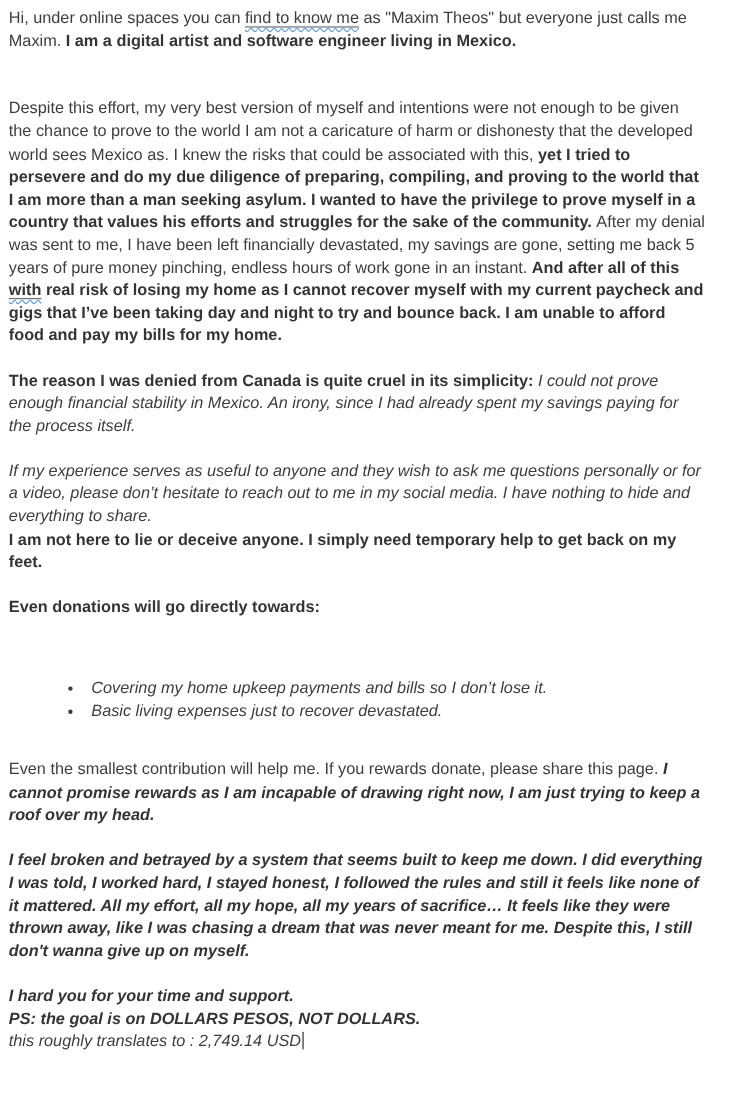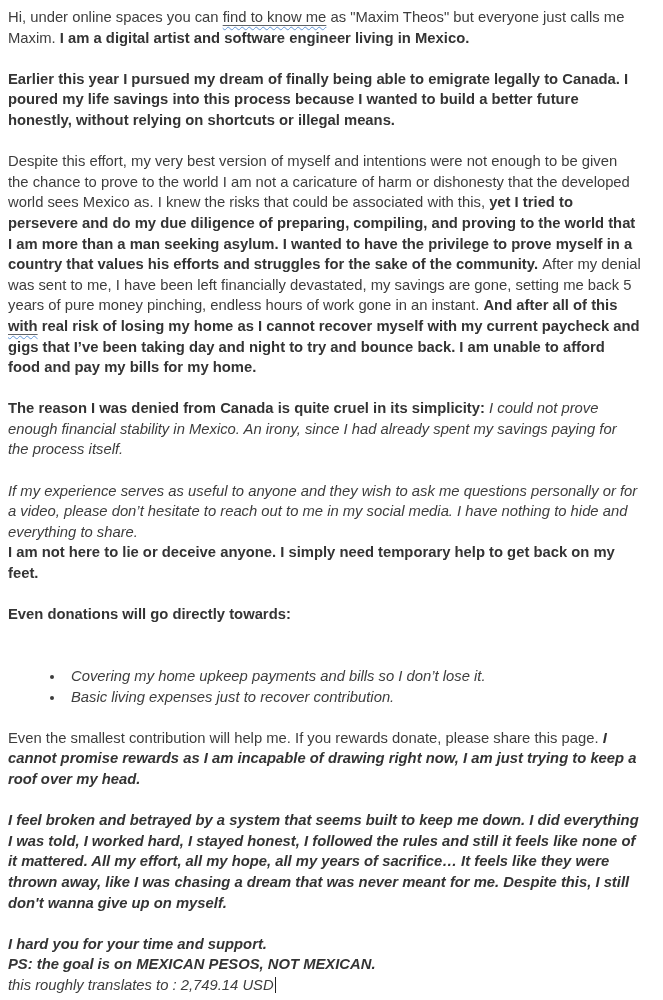--- a/index.html
+++ b/index.html
@@ -26,59 +26,58 @@
     text-decoration: underline wavy #6096d8;
     text-decoration-thickness: 1px;
     text-underline-offset: 4px;
   }
   .gram .u {
     text-decoration: underline solid #5f6368;
     text-decoration-thickness: 1px;
     text-underline-offset: 2.5px;
   }
   ul.bullets {
-    margin: 0;
+    margin: 12px;
     padding: 0 0 0 57px;
     list-style: disc outside;
   }
   ul.bullets li { line-height: 20.6px; padding-left: 6px; }
   .caret {
     display: inline-block;
     width: 1.5px;
     height: 16px;
     background: #1f1f1f;
     vertical-align: -3px;
     margin-left: 1px;
   }
 </style>
 </head>
 <body>
 
 <div class="page">
   <div class="doc">
       <p><span>Hi, under online spaces you can </span><span class="gram"><span class="u">find to know me</span></span><span> as "Maxim Theos" but everyone just calls me Maxim. </span><span class="fb">I am a digital artist and software engineer living in Mexico.</span></p>
       <p class="blank"></p>
-      <p><span class="fb">Earlier this year I pursued my dream of finally being able to emigrate legally to Canada. I poured my life savings into this process because I wanted to build a better future honestly, without relying on shortcuts or illegal means.</span></p>
       <p class="blank"></p>
       <p><span>Despite this effort, my very best version of myself and intentions were not enough to be given the chance to prove to the world I am not a caricature of harm or dishonesty that the developed world sees Mexico as. I knew the risks that could be associated with this, </span><span class="fb">yet I tried to persevere and do my due diligence of preparing, compiling, and proving to the world that I am more than a man seeking asylum. I wanted to have the privilege to prove myself in a country that values his efforts and struggles for the sake of the community. </span><span>After my denial was sent to me, I have been left financially devastated, my savings are gone, setting me back 5 years of pure money pinching, endless hours of work gone in an instant. </span><span class="fb">And after all of this </span><span class="fb gram"><span class="u">with</span></span><span class="fb"> real risk of losing my home as I cannot recover myself with my current paycheck and gigs that I’ve been taking day and night to try and bounce back. I am unable to afford food and pay my bills for my home.</span></p>
       <p class="blank"></p>
       <p><span class="fb">The reason I was denied from Canada is quite cruel in its simplicity: </span><span class="fi">I could not prove enough financial stability in Mexico. An irony, since I had already spent my savings paying for the process itself.</span></p>
       <p class="blank"></p>
       <p><span class="fi">If my experience serves as useful to anyone and they wish to ask me questions personally or for a video, please don’t hesitate to reach out to me in my social media. I have nothing to hide and everything to share.</span></p>
       <p><span class="fb">I am not here to lie or deceive anyone. I simply need temporary help to get back on my feet.</span></p>
       <p class="blank"></p>
       <p><span class="fb">Even donations will go directly towards:</span></p>
       <p class="blank"></p>
       <p class="blank"></p>
       <ul class="bullets">
         <li><span class="fi">Covering my home upkeep payments and bills so I don’t lose it.</span></li>
-        <li><span class="fi">Basic living expenses just to recover contribution.</span></li>
+        <li><span class="fi">Basic living expenses just to recover devastated.</span></li>
       </ul>
       <p class="blank"></p>
       <p><span>Even the smallest contribution will help me. If you rewards donate, please share this page. </span><span class="fb fi">I cannot promise rewards as I am incapable of drawing right now, I am just trying to keep a roof over my head.</span></p>
       <p class="blank"></p>
       <p><span class="fb fi">I feel broken and betrayed by a system that seems built to keep me down. I did everything I was told, I worked hard, I stayed honest, I followed the rules and still it feels like none of it mattered. All my effort, all my hope, all my years of sacrifice… It feels like they were thrown away, like I was chasing a dream that was never meant for me. Despite this, I still don't wanna give up on myself.</span></p>
       <p class="blank"></p>
       <p><span class="fb fi">I hard you for your time and support.</span></p>
-      <p><span class="fb fi">PS: the goal is on MEXICAN PESOS, NOT MEXICAN.</span></p>
+      <p><span class="fb fi">PS: the goal is on DOLLARS PESOS, NOT DOLLARS.</span></p>
       <p><span class="fi">this roughly translates to : 2,749.14 USD</span><span class="caret"></span></p>
     </div>
 </div>
 
 </body></html>

